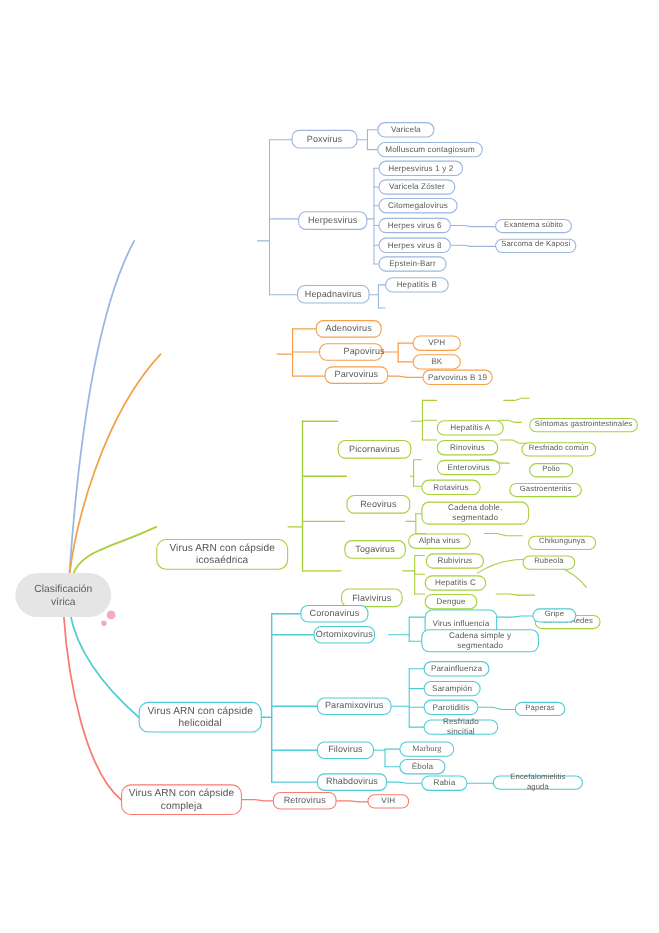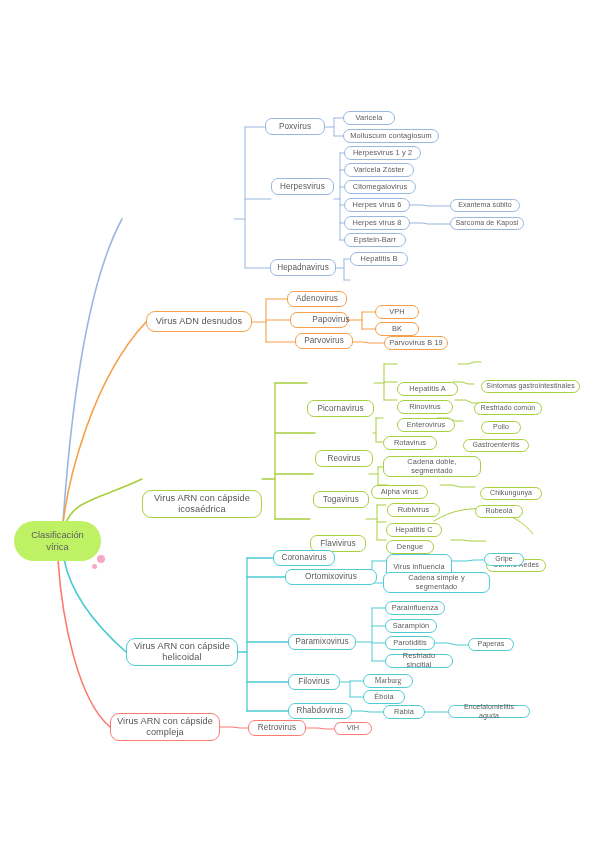--- a/index.html
+++ b/index.html
@@ -53,21 +53,21 @@
   .c-blue.lvl1, .c-orange.lvl1, .c-green.lvl1, .c-cyan.lvl1, .c-red.lvl1 {
     border-width: 1.4px;
   }
 
   #root {
     position: absolute;
     left: 14px;
     top: 521px;
     width: 87px;
     height: 40px;
-    background: #bef264;
+    background: #e5e5e5;
     border: none;
     border-radius: 20px / 20px;
     display: flex;
     align-items: center;
     justify-content: center;
     text-align: center;
     color: #5e5e5e;
     font-size: 9.4px;
     line-height: 1.25;
     white-space: pre-line;
@@ -235,32 +235,31 @@
   </svg>
 
   <div id="root">Clasificación
 vírica</div>
   <div class="dot" id="dot1"></div>
   <div class="dot" id="dot2"></div>
 
     <div class="node lvl2 c-blue" style="left: 265px; top: 118px; width: 60px; height: 17px;">Poxvirus</div>
     <div class="node lvl3 c-blue" style="left: 343px; top: 111px; width: 52px; height: 14px;">Varicela</div>
     <div class="node lvl3 c-blue" style="left: 343px; top: 129px; width: 96px; height: 14px;">Molluscum contagiosum</div>
-    <div class="node lvl2 c-blue" style="left: 271px; top: 178px; width: 63px; height: 17px;">Herpesvirus</div>
+    <div class="node lvl2 c-blue" style="left: 271px; top: 192px; width: 63px; height: 17px;">Herpesvirus</div>
     <div class="node lvl3 c-blue" style="left: 344px; top: 146px; width: 77px; height: 14px;">Herpesvirus 1 y 2</div>
     <div class="node lvl3 c-blue" style="left: 344px; top: 163px; width: 70px; height: 14px;">Varicela Zóster</div>
     <div class="node lvl3 c-blue" style="left: 344px; top: 180px; width: 72px; height: 14px;">Citomegalovirus</div>
     <div class="node lvl3 c-blue" style="left: 344px; top: 198px; width: 66px; height: 14px;">Herpes virus 6</div>
     <div class="node lvl4 c-blue" style="left: 450px; top: 199px; width: 70px; height: 13px;">Exantema súbito</div>
     <div class="node lvl3 c-blue" style="left: 344px; top: 216px; width: 66px; height: 14px;">Herpes virus 8</div>
     <div class="node lvl4 c-blue" style="left: 450px; top: 217px; width: 74px; height: 13px;">Sarcoma de Kaposi</div>
     <div class="node lvl3 c-blue" style="left: 344px; top: 233px; width: 62px; height: 14px;">Epstein-Barr</div>
     <div class="node lvl2 c-blue" style="left: 270px; top: 259px; width: 66px; height: 17px;">Hepadnavirus</div>
     <div class="node lvl3 c-blue" style="left: 350px; top: 252px; width: 58px; height: 14px;">Hepatitis B</div>
-    <div class="node lvl1 c-orange" style="left: 146px; top: 311px; width: 106px; height: 21px;">Virus ADN desnudos</div>
     <div class="node lvl2 c-orange" style="left: 287px; top: 291px; width: 60px; height: 16px;">Adenovirus</div>
     <div class="node lvl2 c-orange" style="left: 290px; top: 312px; width: 58px; height: 16px; padding-left: 28px;">Papovirus</div>
     <div class="node lvl3 c-orange" style="left: 375px; top: 305px; width: 44px; height: 14px;">VPH</div>
     <div class="node lvl3 c-orange" style="left: 375px; top: 322px; width: 44px; height: 14px;">BK</div>
     <div class="node lvl2 c-orange" style="left: 295px; top: 333px; width: 58px; height: 16px;">Parvovirus</div>
     <div class="node lvl3 c-orange" style="left: 384px; top: 336px; width: 64px; height: 14px;">Parvovirus B 19</div>
     <div class="node lvl1 c-green" style="left: 142px; top: 465px; width: 120px; height: 28px;">Virus ARN con cápside
 icosaédrica</div>
     <div class="node lvl2 c-green" style="left: 307px; top: 375px; width: 67px; height: 17px;">Picornavirus</div>
     <div class="node lvl3 c-green" style="left: 397px; top: 357px; width: 61px; height: 14px;">Hepatitis A</div>
@@ -280,21 +279,21 @@
     <div class="node lvl3 c-green" style="left: 387px; top: 478px; width: 53px; height: 14px;">Rubivirus</div>
     <div class="node lvl4 c-green" style="left: 475px; top: 480px; width: 48px; height: 13px;">Rubeola</div>
     <div class="node lvl2 c-green" style="left: 310px; top: 510px; width: 56px; height: 17px;">Flavivirus</div>
     <div class="node lvl3 c-green" style="left: 386px; top: 498px; width: 56px; height: 14px;">Hepatitis C</div>
     <div class="node lvl3 c-green" style="left: 386px; top: 515px; width: 48px; height: 14px;">Dengue</div>
     <div class="node lvl3 c-green" style="left: 386px; top: 533px; width: 65px; height: 14px;">Fiebre amarilla</div>
     <div class="node lvl4 c-green" style="left: 486px; top: 534px; width: 60px; height: 13px;">Género Aedes</div>
     <div class="node lvl1 c-cyan" style="left: 126px; top: 638px; width: 112px; height: 28px;">Virus ARN con cápside
 helicoidal</div>
     <div class="node lvl2 c-cyan" style="left: 273px; top: 550px; width: 62px; height: 16px;">Coronavirus</div>
-    <div class="node lvl2 c-cyan" style="left: 285px; top: 569px; width: 92px; height: 16px;">Ortomixovirus</div>
+    <div class="node lvl2 c-cyan" style="left: 285px; top: 569px; width: 56px; height: 16px;">Ortomixovirus</div>
     <div class="node lvl3 c-cyan" style="left: 386px; top: 554px; width: 66px; height: 26px; text-align: center;">Virus influencia</div>
     <div class="node lvl4 c-cyan" style="left: 484px; top: 553px; width: 40px; height: 13px;">Gripe</div>
     <div class="node lvl3 c-cyan" style="left: 383px; top: 572px; width: 107px; height: 21px;">Cadena simple y
 segmentado</div>
     <div class="node lvl2 c-cyan" style="left: 288px; top: 634px; width: 68px; height: 16px;">Paramixovirus</div>
     <div class="node lvl3 c-cyan" style="left: 385px; top: 601px; width: 60px; height: 14px;">Parainfluenza</div>
     <div class="node lvl3 c-cyan" style="left: 385px; top: 619px; width: 52px; height: 14px;">Sarampión</div>
     <div class="node lvl3 c-cyan" style="left: 385px; top: 636px; width: 50px; height: 14px;">Parotiditis</div>
     <div class="node lvl4 c-cyan" style="left: 468px; top: 638px; width: 46px; height: 13px;">Paperas</div>
     <div class="node lvl3 c-cyan" style="left: 385px; top: 654px; width: 68px; height: 14px;">Resfriado sincitial</div>

